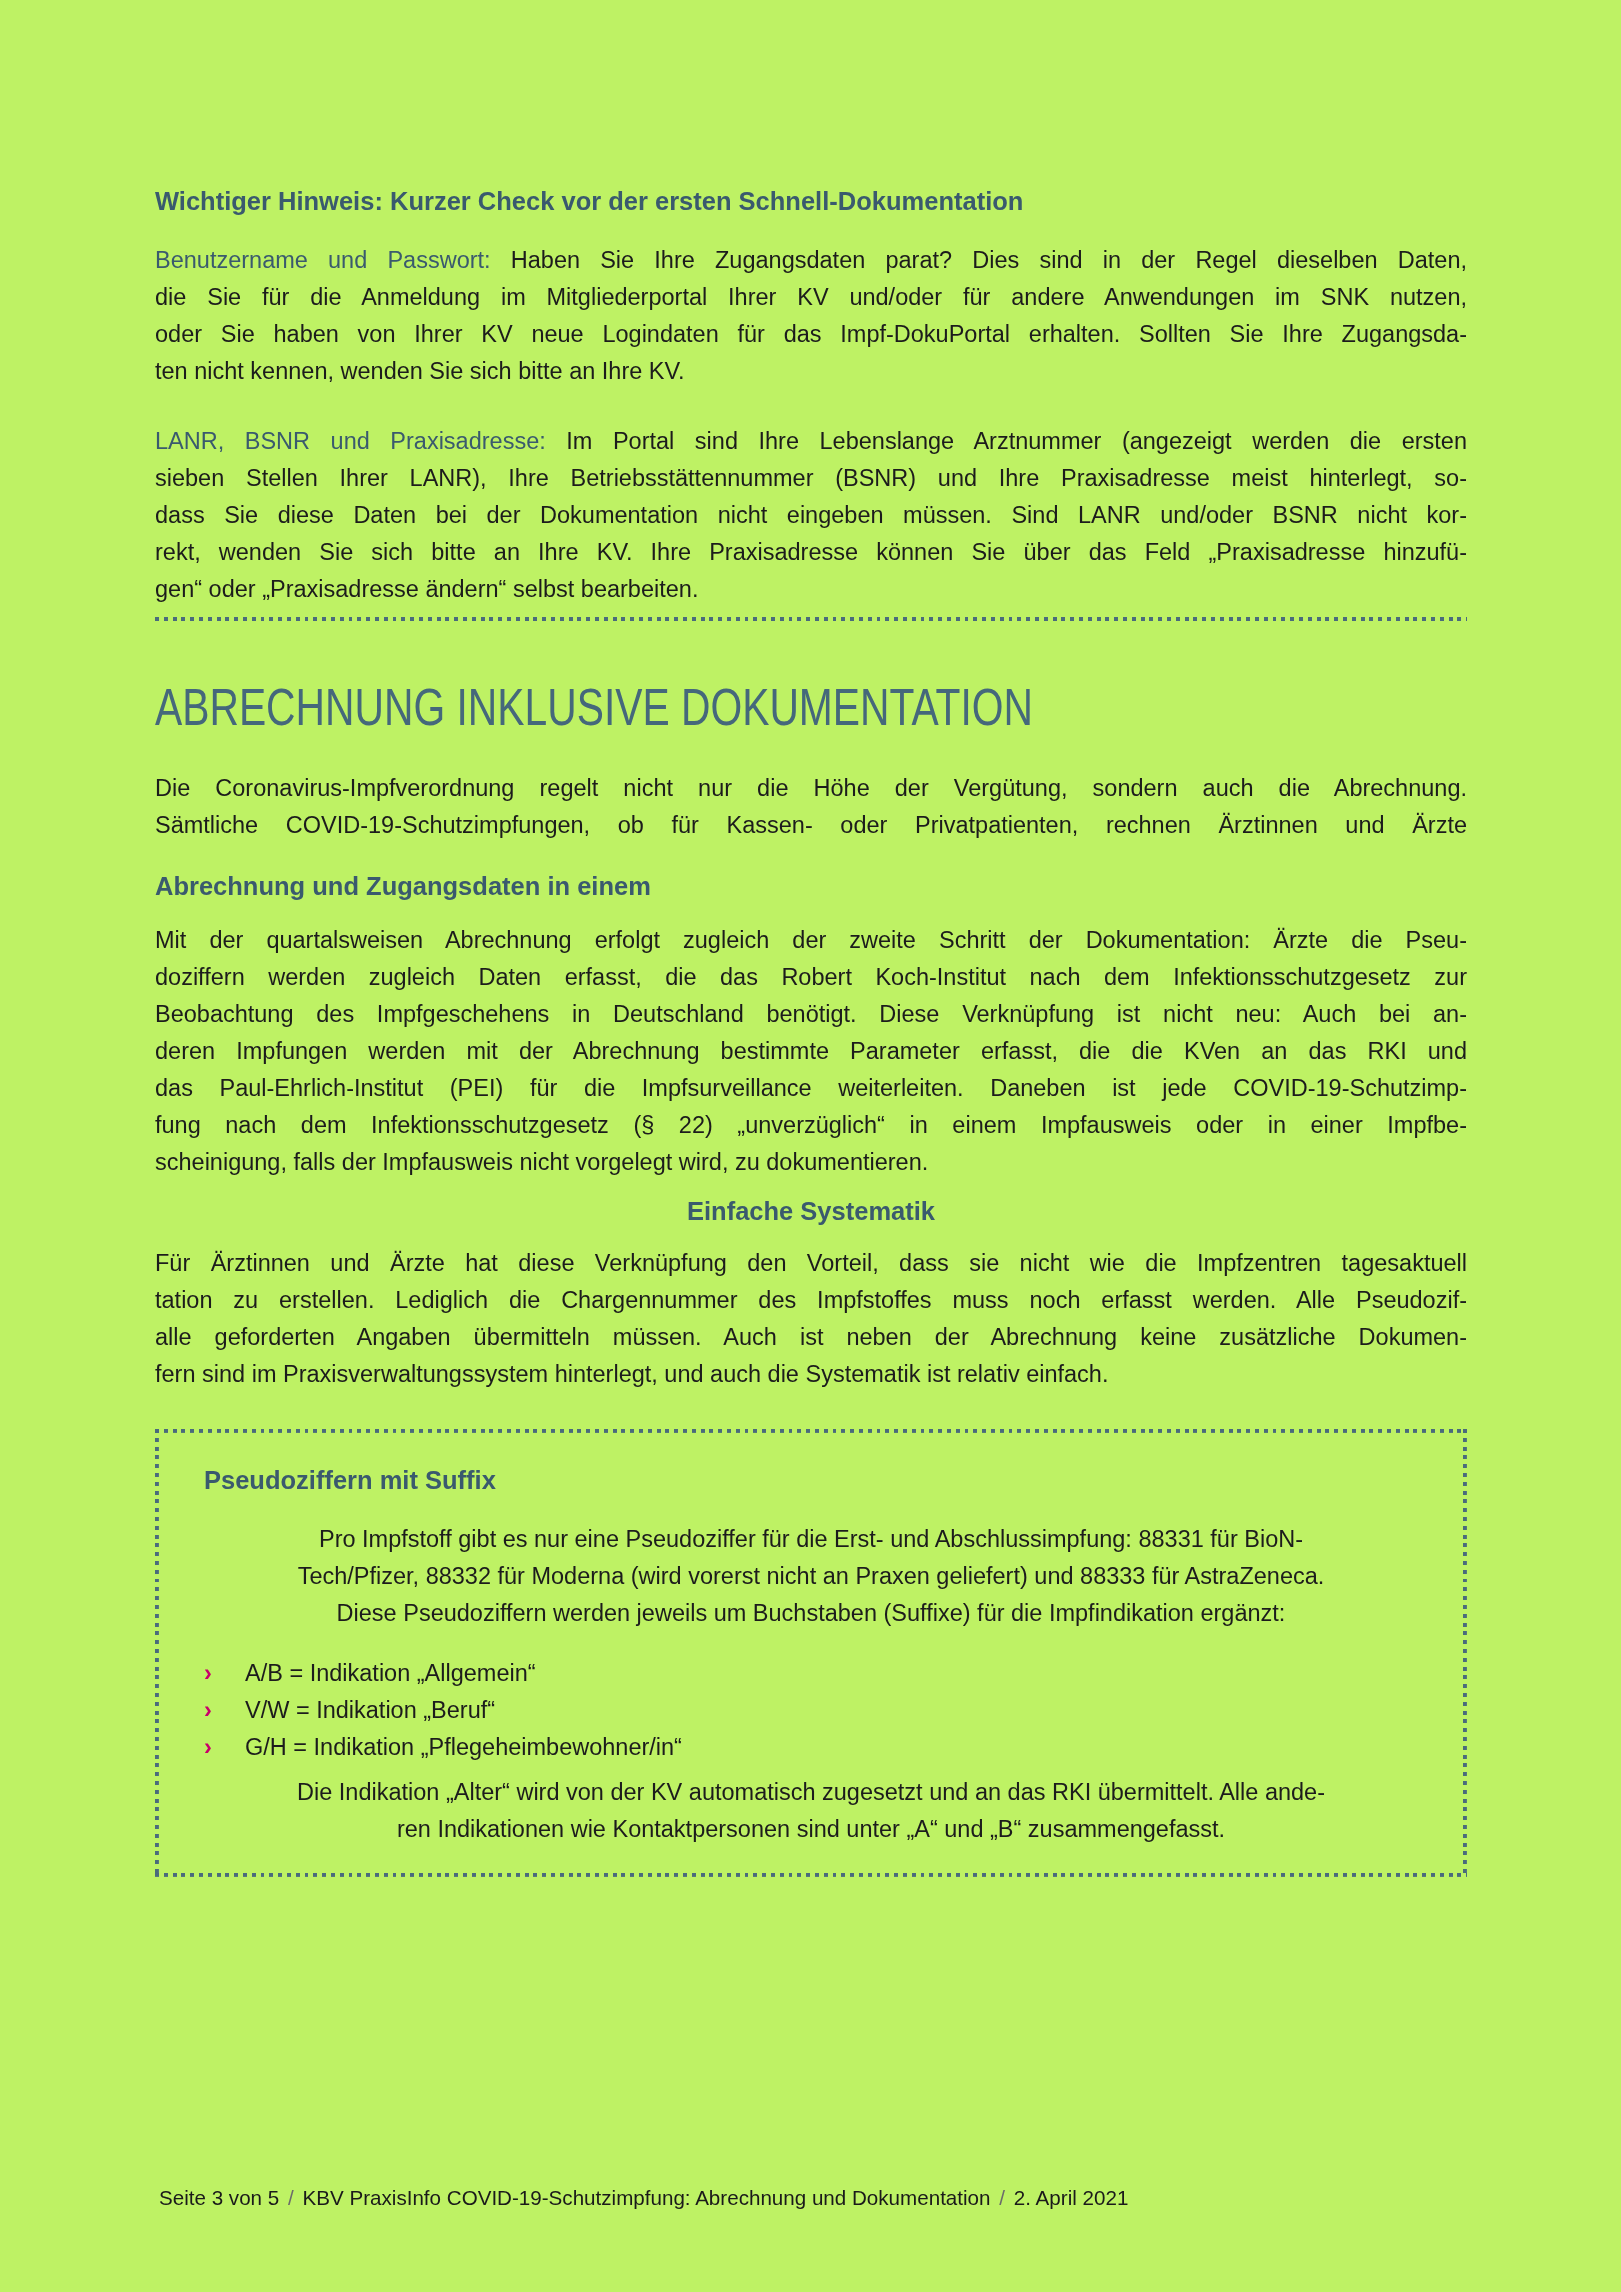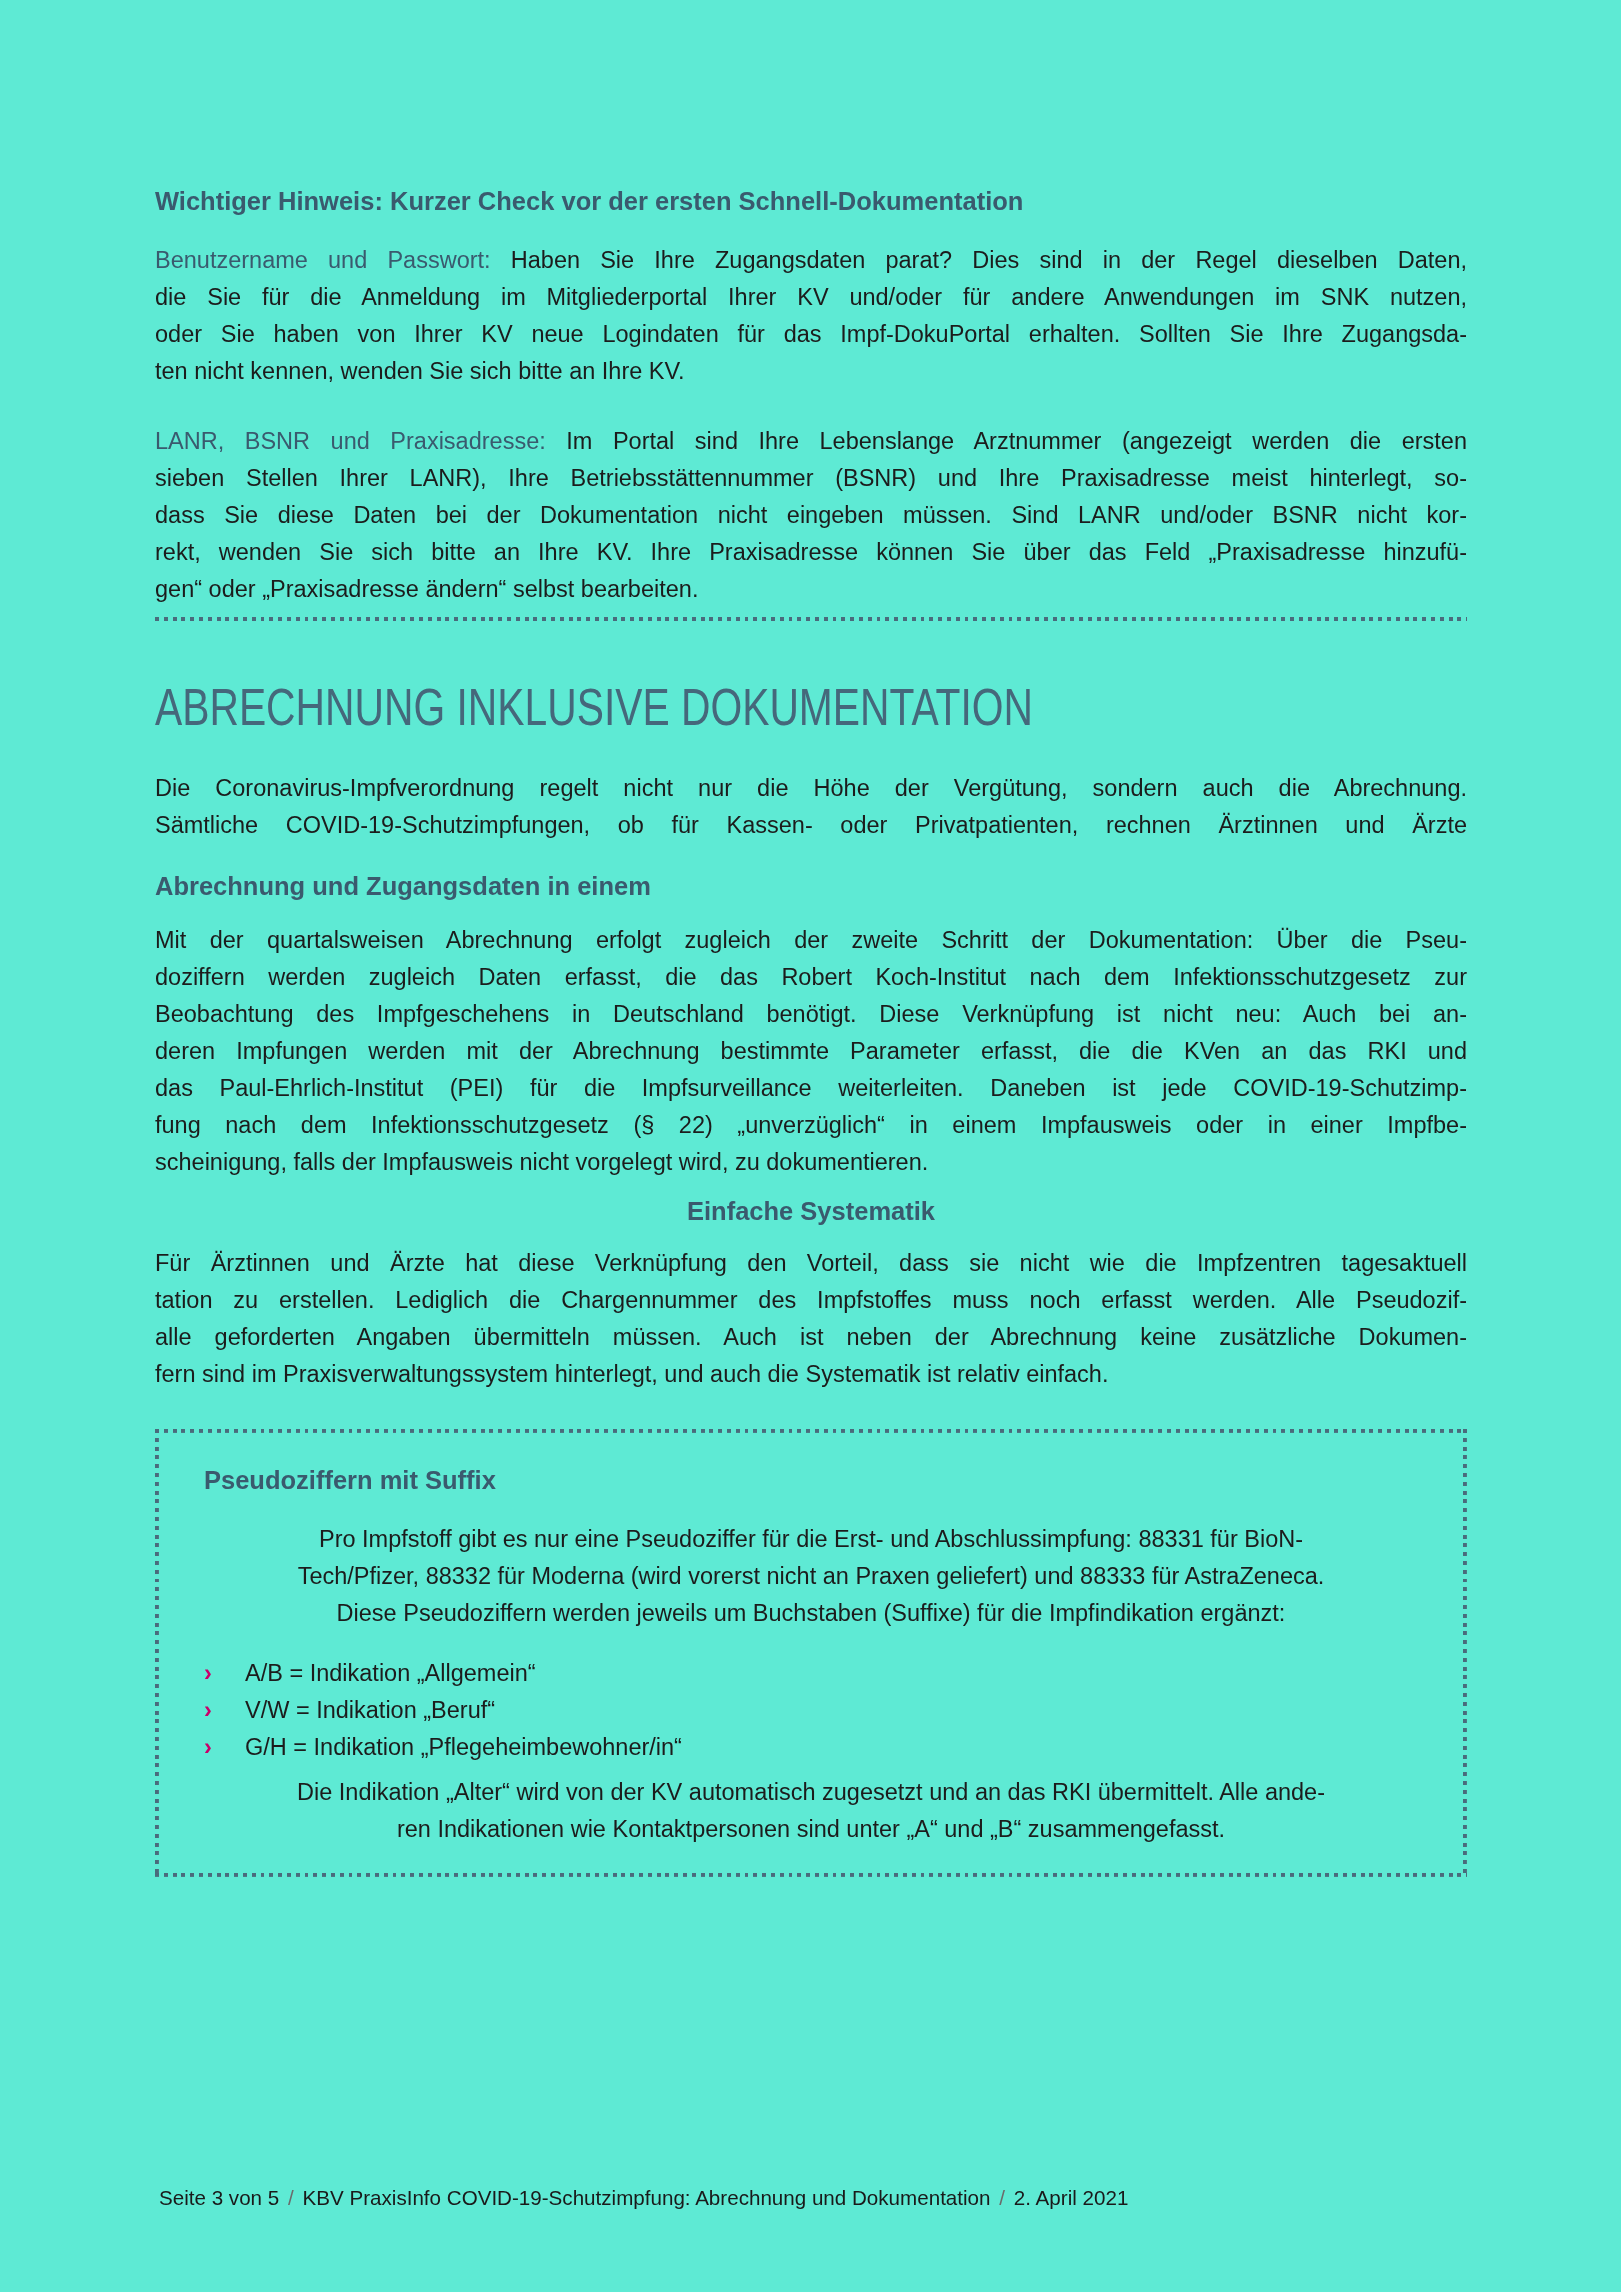--- a/index.html
+++ b/index.html
@@ -8,21 +8,21 @@
     --dot:#4a6b7c;
     --pink:#c9006a;
     --body:#1c1c1c;
   }
   *{margin:0;padding:0;box-sizing:border-box;}
   html,body{background:#ffffff;}
   .page{
     position:relative;
     width:1621px;
     height:2293px;
-    background:#5eead4;
+    background:#bef264;
     font-family:"Liberation Sans","DejaVu Sans",sans-serif;
     color:var(--body);
     overflow:hidden;
   }
   .content{padding:187px 154px 0 155px;}
   h3.sub{
     font-size:25.5px;
     line-height:29px;
     font-weight:bold;
     color:var(--teal);
@@ -127,21 +127,21 @@
     <h1 class="main-title"><span class="condensed">ABRECHNUNG INKLUSIVE DOKUMENTATION</span></h1>
 
     <div class="para" id="para-intro">
         <div class="jline">Die Coronavirus-Impfverordnung regelt nicht nur die Höhe der Vergütung, sondern auch die Abrechnung.</div>
         <div class="jline">Sämtliche COVID-19-Schutzimpfungen, ob für Kassen- oder Privatpatienten, rechnen Ärztinnen und Ärzte</div>
       </div>
 
     <h3 class="sub" id="subheading-abrechnung">Abrechnung und Zugangsdaten in einem</h3>
 
     <div class="para" id="para-abrechnung">
-        <div class="jline">Mit der quartalsweisen Abrechnung erfolgt zugleich der zweite Schritt der Dokumentation: Über die Pseu-</div>
+        <div class="jline">Mit der quartalsweisen Abrechnung erfolgt zugleich der zweite Schritt der Dokumentation: Ärzte die Pseu-</div>
         <div class="jline">doziffern werden zugleich Daten erfasst, die das Robert Koch-Institut nach dem Infektionsschutzgesetz zur</div>
         <div class="jline">Beobachtung des Impfgeschehens in Deutschland benötigt. Diese Verknüpfung ist nicht neu: Auch bei an-</div>
         <div class="jline">deren Impfungen werden mit der Abrechnung bestimmte Parameter erfasst, die die KVen an das RKI und</div>
         <div class="jline">das Paul-Ehrlich-Institut (PEI) für die Impfsurveillance weiterleiten. Daneben ist jede COVID-19-Schutzimp-</div>
         <div class="jline">fung nach dem Infektionsschutzgesetz (§ 22) „unverzüglich“ in einem Impfausweis oder in einer Impfbe-</div>
         <div class="jline last">scheinigung, falls der Impfausweis nicht vorgelegt wird, zu dokumentieren.</div>
       </div>
 
     <h3 class="sub" id="subheading-systematik">Einfache Systematik</h3>
 

